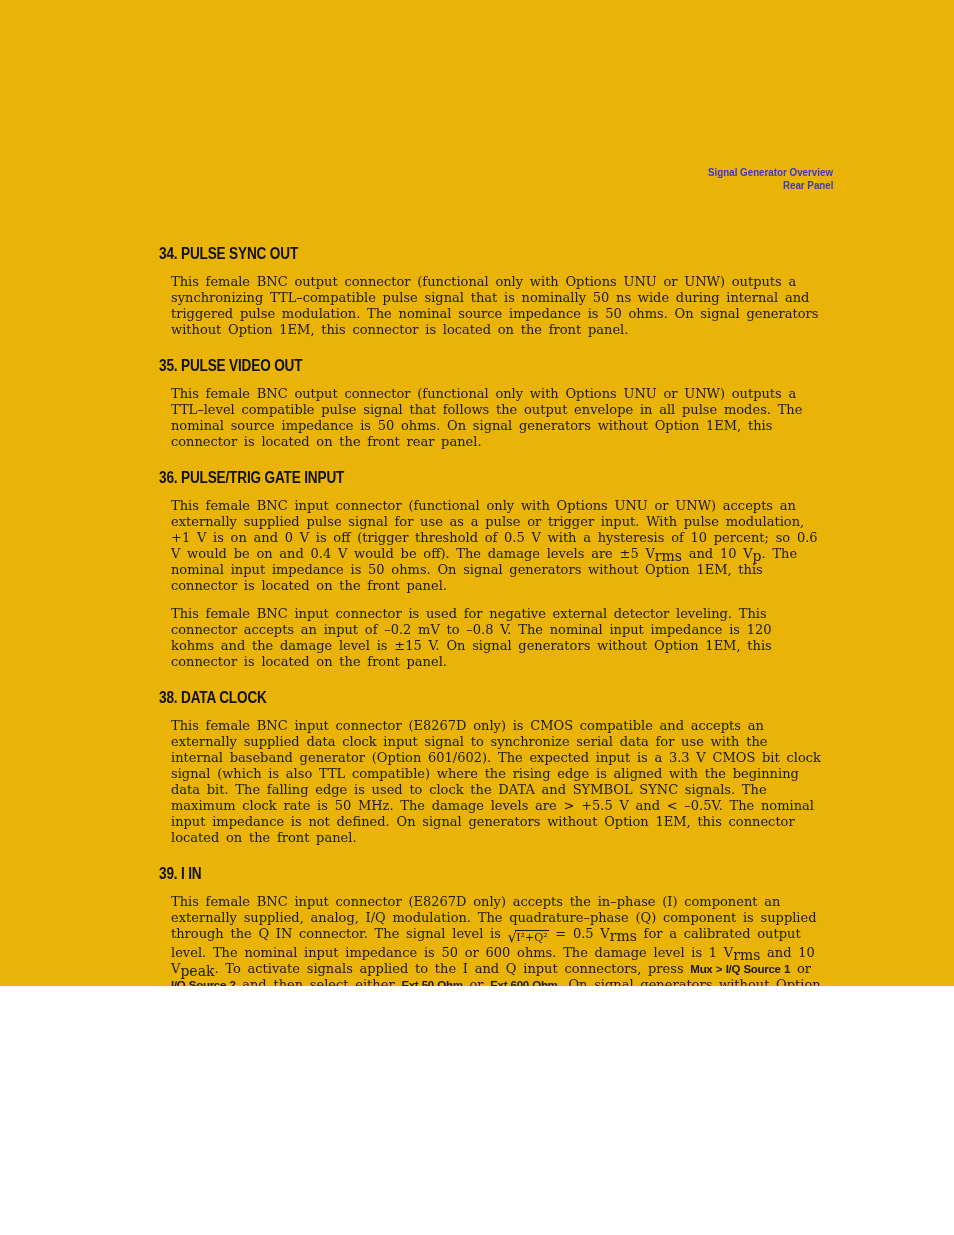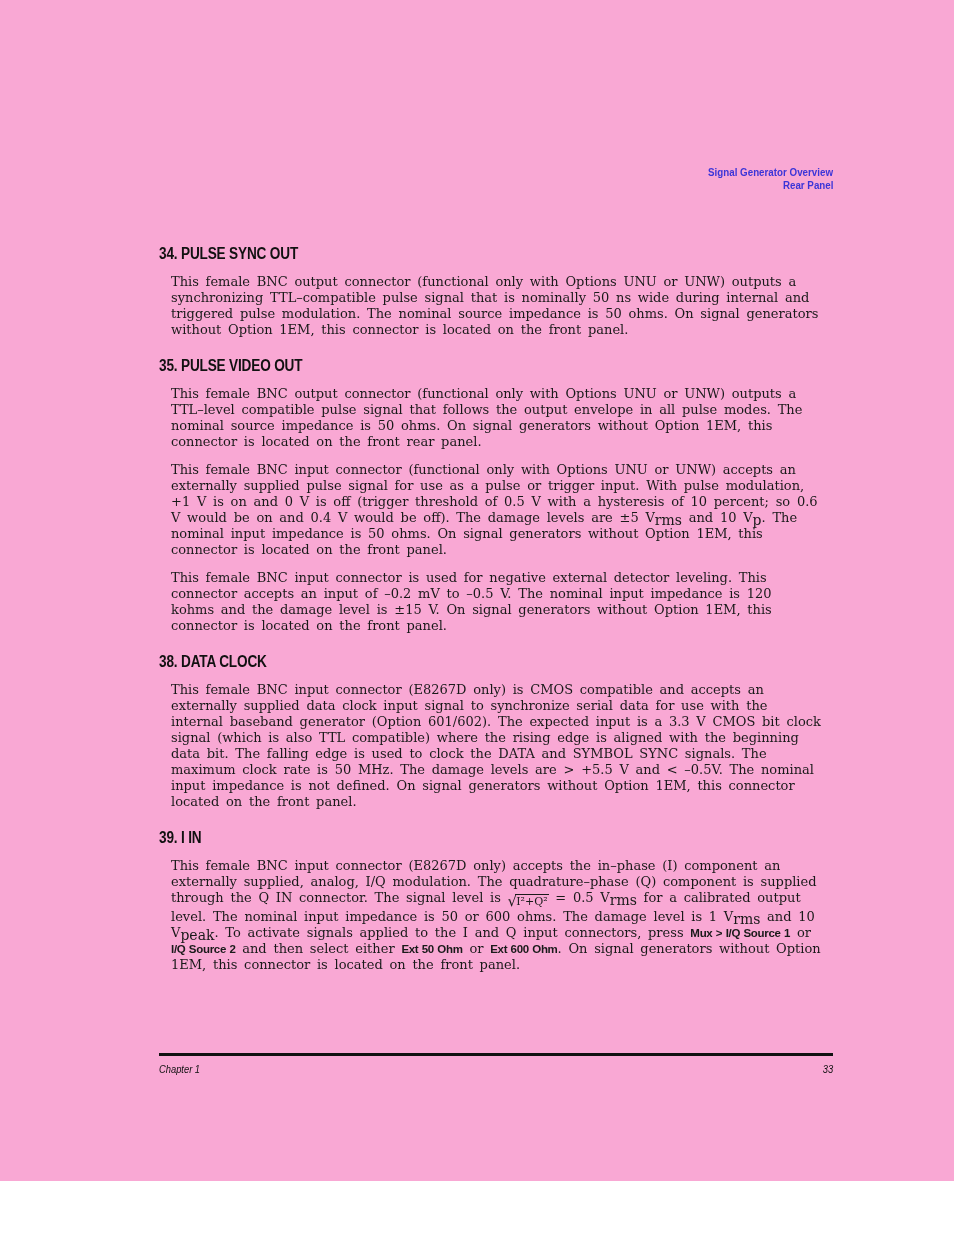--- a/index.html
+++ b/index.html
@@ -1,17 +1,17 @@
 <!DOCTYPE html>
 <html><head>
 <meta charset="utf-8">
 <style>
   html,body{margin:0;padding:0;}
   body{width:954px;height:1235px;background:#ffffff;}
-  .page{position:relative;width:954px;height:1181px;background:#f9a8d4;overflow:hidden;
+  .page{position:relative;width:954px;height:986px;background:#eab308;overflow:hidden;
         font-family:"DejaVu Serif",serif;color:#1a1a1a;}
 
   
   .page-header{position:absolute;top:166px;right:121px;text-align:right;
                font-family:"Liberation Sans",sans-serif;font-weight:bold;
                font-size:11.5px;line-height:13px;}
 
   
   .cond{display:inline-block;transform:scaleX(.85);transform-origin:0 50%;white-space:nowrap;}
   .cond-r{display:inline-block;transform:scaleX(.85);transform-origin:100% 50%;white-space:nowrap;}
@@ -65,25 +65,28 @@
       </div>
 
       <div class="section">
         <h2 class="heading">
           <span class="cond">35. PULSE VIDEO OUT</span>
         </h2>
         <p class="para"><span>This female BNC output connector (functional only with Options UNU or UNW) outputs a TTL–level compatible pulse signal that follows the output envelope in all pulse modes. The nominal source impedance is 50 ohms. On signal generators without Option 1EM, this connector is located on the front rear panel.</span></p>
       </div>
 
       <div class="section">
+        <h2 class="heading">
+          <span class="cond">36. PULSE/TRIG GATE INPUT</span>
+        </h2>
         <p class="para"><span>This female BNC input connector (functional only with Options UNU or UNW) accepts an externally supplied pulse signal for use as a pulse or trigger input. With pulse modulation, +1 V is on and 0 V is off (trigger threshold of 0.5 V with a hysteresis of 10 percent; so 0.6 V would be on and 0.4 V would be off). The damage levels are ±5 V</span><sub class="sub">rms</sub><span> and 10 V</span><sub class="sub">p</sub><span>. The nominal input impedance is 50 ohms. On signal generators without Option 1EM, this connector is located on the front panel.</span></p>
       </div>
 
       <div class="section">
-        <p class="para"><span>This female BNC input connector is used for negative external detector leveling. This connector accepts an input of –0.2 mV to –0.5 V. The nominal input impedance is 120 kohms and the damage level is ±15 V. On signal generators without Option 1EM, this connector is located on the front panel.</span></p>
+        <p class="para"><span>This female BNC input connector is used for negative external detector leveling. This connector accepts an input of –0.2 mV to –0.8 V. The nominal input impedance is 120 kohms and the damage level is ±15 V. On signal generators without Option 1EM, this connector is located on the front panel.</span></p>
       </div>
 
       <div class="section">
         <h2 class="heading">
           <span class="cond">38. DATA CLOCK</span>
         </h2>
         <p class="para"><span>This female BNC input connector (E8267D only) is CMOS compatible and accepts an externally supplied data clock input signal to synchronize serial data for use with the internal baseband generator (Option 601/602). The expected input is a 3.3 V CMOS bit clock signal (which is also TTL compatible) where the rising edge is aligned with the beginning data bit. The falling edge is used to clock the DATA and SYMBOL SYNC signals. The maximum clock rate is 50 MHz. The damage levels are &gt; +5.5 V and &lt; –0.5V. The nominal input impedance is not defined. On signal generators without Option 1EM, this connector located on the front panel.</span></p>
       </div>
 
       <div class="section">

